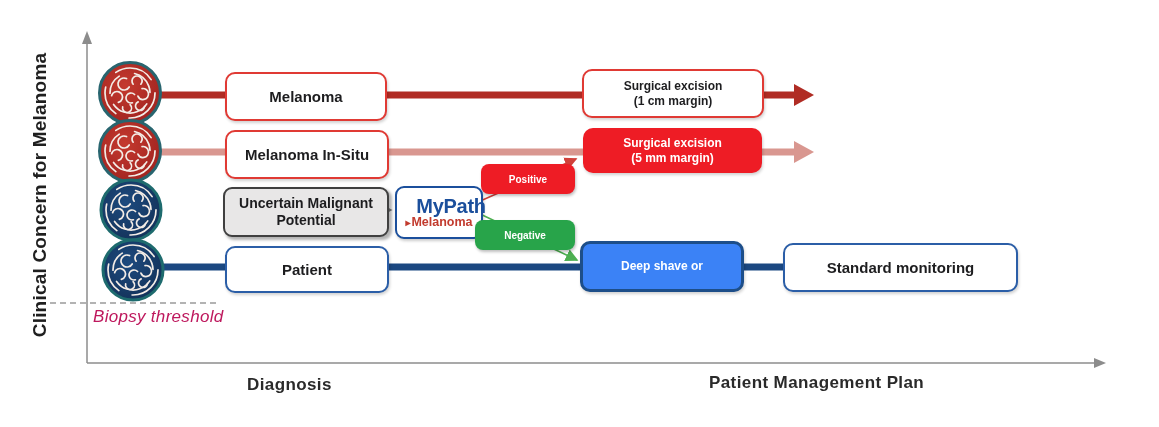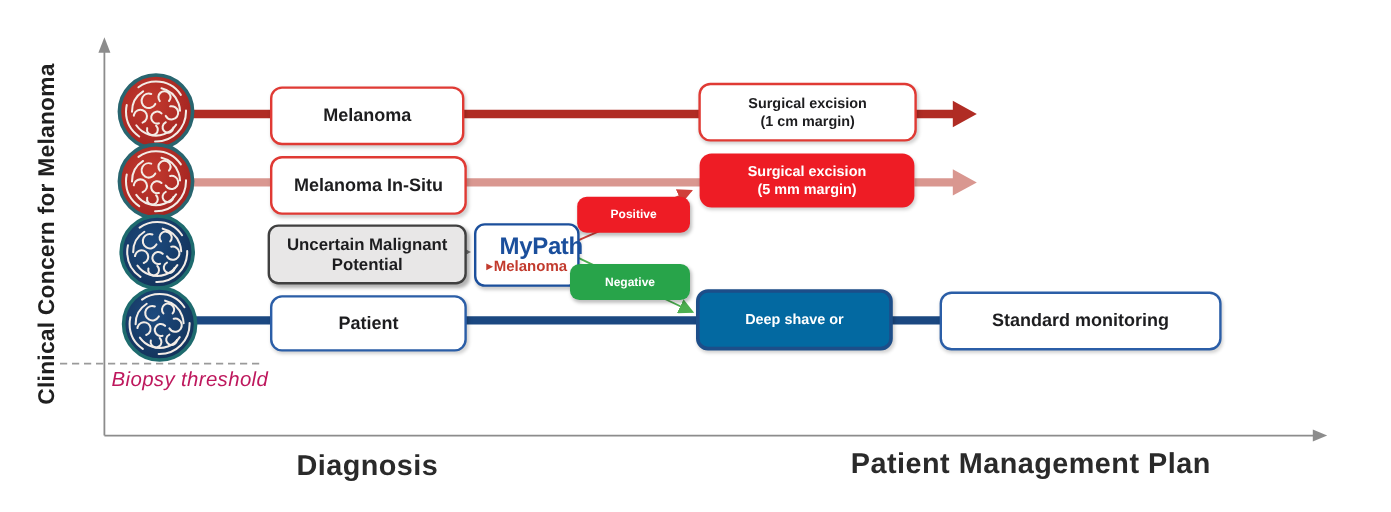--- a/index.html
+++ b/index.html
@@ -5,40 +5,40 @@
   html,body{margin:0;padding:0;background:#fff;}
   .fig{position:relative;width:1159px;height:427px;background:#fff;overflow:hidden;
        font-family:"Liberation Sans",sans-serif;}
   .fig svg.underlay{position:absolute;left:0;top:0;z-index:1;}
   .box{position:absolute;z-index:2;display:flex;flex-direction:column;align-items:center;
        justify-content:center;text-align:center;background:#fff;border-radius:10px;
        font-weight:bold;color:#1d1d1f;line-height:1.18;box-shadow:1px 2px 3px rgba(0,0,0,.18);}
   .outline-red{border:2.5px solid #e03a34;}
   .outline-blue{border:2.2px solid #2b5ea7;}
   .fill-red{background:#ee1c25;color:#fff;border:none;}
-  .fill-green{background:#0369a1;color:#fff;border:3px solid #1d4e89;}
+  .fill-green{background:#3b82f6;color:#fff;border:3px solid #1d4e89;}
   .gray-box{background:#e8e7e7;border:2px solid #404040;box-shadow:2.5px 2.5px 3px rgba(0,0,0,.3);}
   .badge{position:absolute;z-index:2;display:flex;align-items:center;justify-content:center;
        border-radius:8px;color:#fff;font-weight:bold;font-size:10px;
        box-shadow:1px 2px 3px rgba(0,0,0,.25);}
   .badge.pos{background:#ee1c25;}
   .badge.neg{background:#28a44a;}
   .fs15{font-size:15px;}
   .fs145{font-size:12px;}
   .fs14{font-size:14px;}
   .mypath{position:absolute;z-index:2;display:flex;flex-direction:column;align-items:center;
        justify-content:center;background:#fff;border:2.5px solid #1b4f9c;border-radius:9px;
        box-shadow:1px 2px 3px rgba(0,0,0,.2);}
   .mypath .main{font-size:20px;font-weight:bold;color:#1b4f9c;letter-spacing:-.3px;line-height:1;margin-left:24px;}
   .mypath .sub{font-size:12.5px;font-weight:bold;color:#c23b2e;line-height:1.1;
        display:flex;align-items:center;gap:1px;}
   .mypath .tri{font-size:10px;color:#c23b2e;line-height:1;}
   .ylabel{position:absolute;z-index:2;left:-110px;top:184px;width:300px;text-align:center;
        transform:rotate(-90deg);font-size:19px;font-weight:600;color:#1f1f1f;letter-spacing:.2px;}
-  .xlabel{position:absolute;z-index:2;font-size:24px;font-weight:600;color:#2a2a2a;
+  .xlabel{position:absolute;z-index:2;font-size:17px;font-weight:600;color:#2a2a2a;
        letter-spacing:.4px;white-space:nowrap;}
   .threshold{position:absolute;z-index:2;font-style:italic;font-size:17px;color:#be185d;
        font-weight:500;letter-spacing:.3px;}
 </style>
 </head>
 <body>
 
 <div class="fig">
 
   <svg class="underlay" width="1159" height="427" viewBox="0 0 1159 427">

